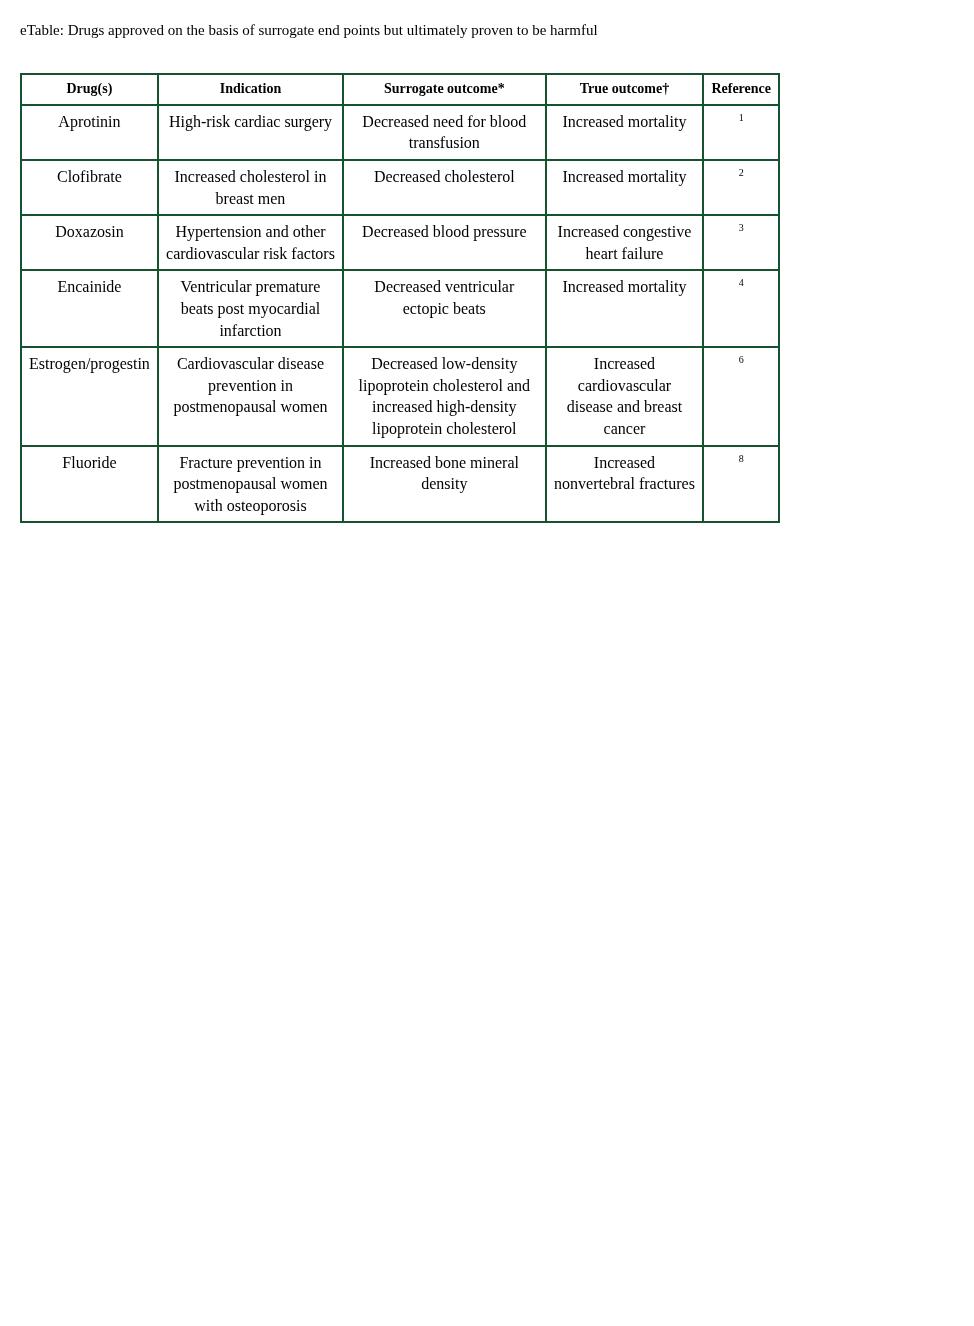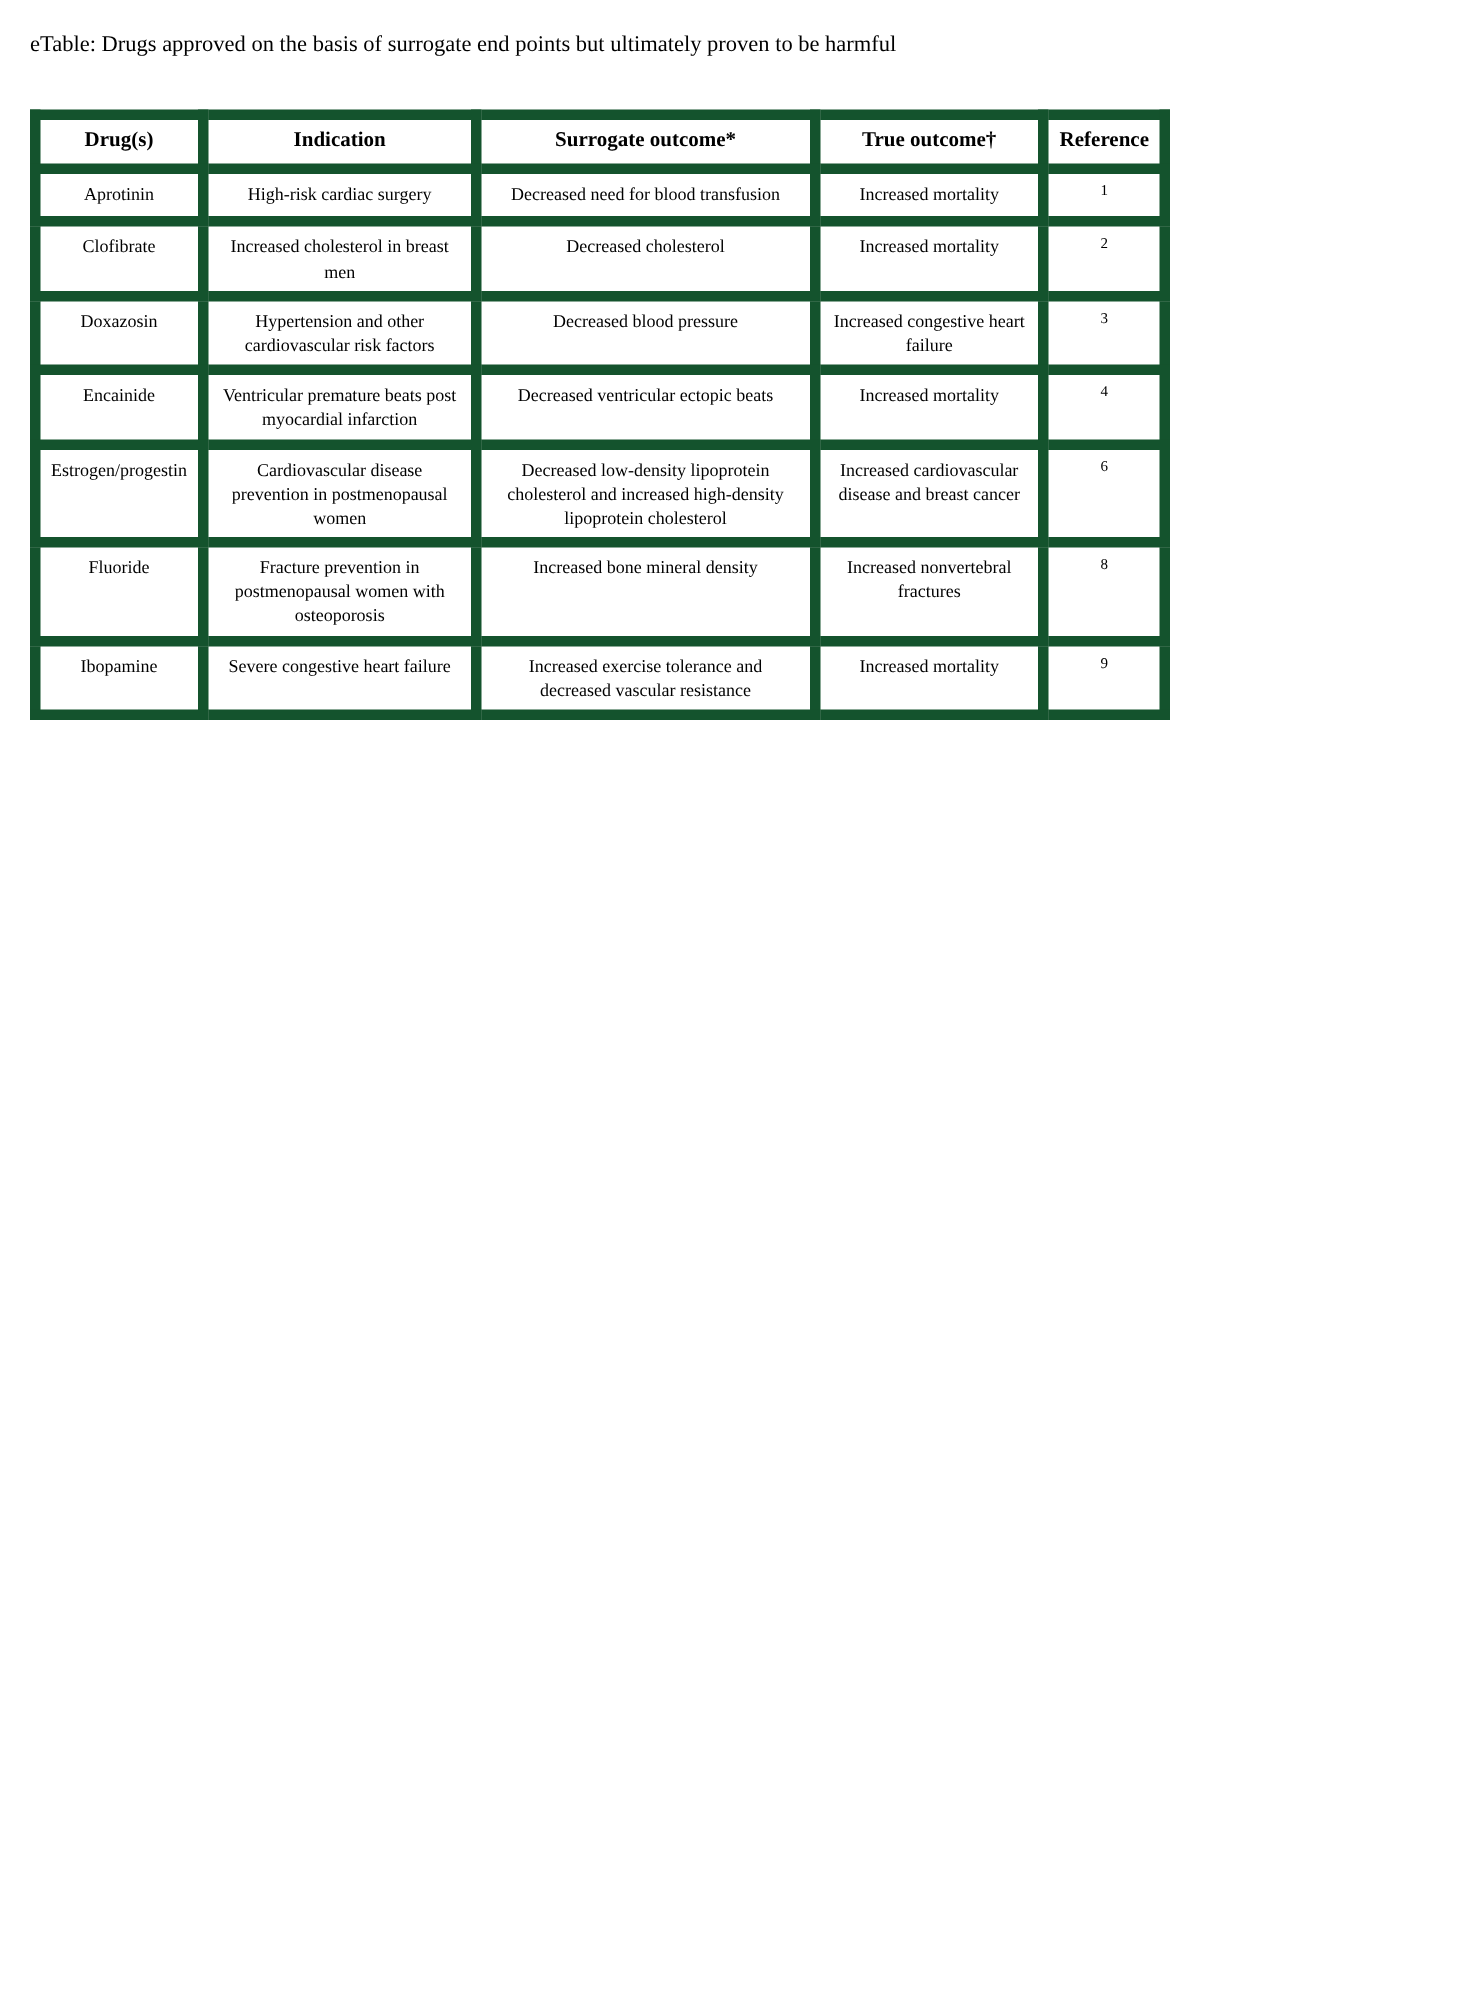--- a/index.html
+++ b/index.html
@@ -20,32 +20,32 @@
       font-size: 15px;
       margin-bottom: 16px;
       max-width: 760px;
       line-height: 1.4;
     }
     table {
       border-collapse: collapse;
       width: 760px;
     }
     th, td {
-      border: 7px solid #14532d;
+      border: 2px solid #14532d;
       padding: 5px 7px;
       vertical-align: top;
       line-height: 1.35;
       text-align: center;
     }
     thead th {
       font-weight: bold;
       font-size: 14px;
     }
     tbody td {
-      font-size: 12px;
+      font-size: 16px;
     }
     td.ref-cell {
       font-size: 11px;
       vertical-align: top;
     }
     sup {
       font-size: 10px;
       vertical-align: super;
     }
   </style>
@@ -104,24 +104,17 @@
         <td>Increased cardiovascular disease and breast cancer</td>
         <td class="ref-cell"><sup>6</sup></td>
       </tr>
       <tr>
         <td>Fluoride</td>
         <td>Fracture prevention in postmenopausal women with osteoporosis</td>
         <td>Increased bone mineral density</td>
         <td>Increased nonvertebral fractures</td>
         <td class="ref-cell"><sup>8</sup></td>
       </tr>
-      <tr>
-        <td>Ibopamine</td>
-        <td>Severe congestive heart failure</td>
-        <td>Increased exercise tolerance and decreased vascular resistance</td>
-        <td>Increased mortality</td>
-        <td class="ref-cell"><sup>9</sup></td>
-      </tr>
     </tbody>
 </table>
 
 
 
 
 </body></html>

